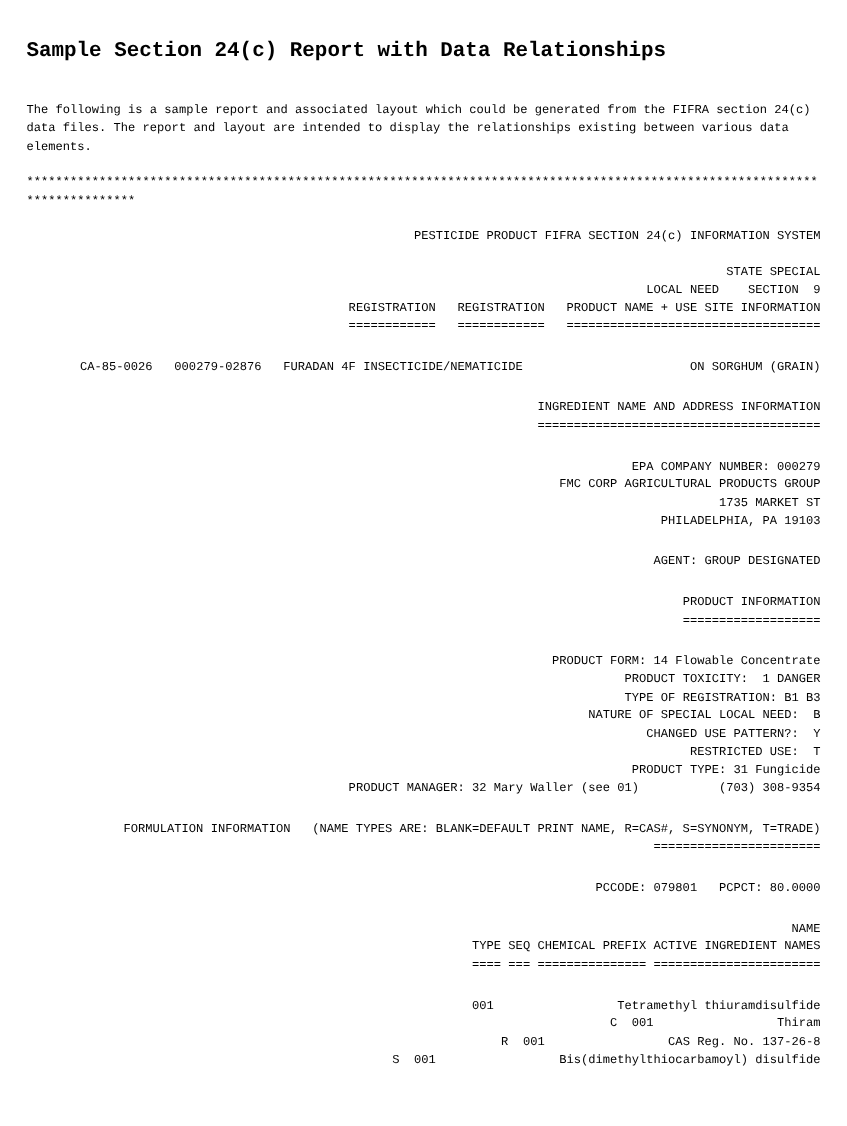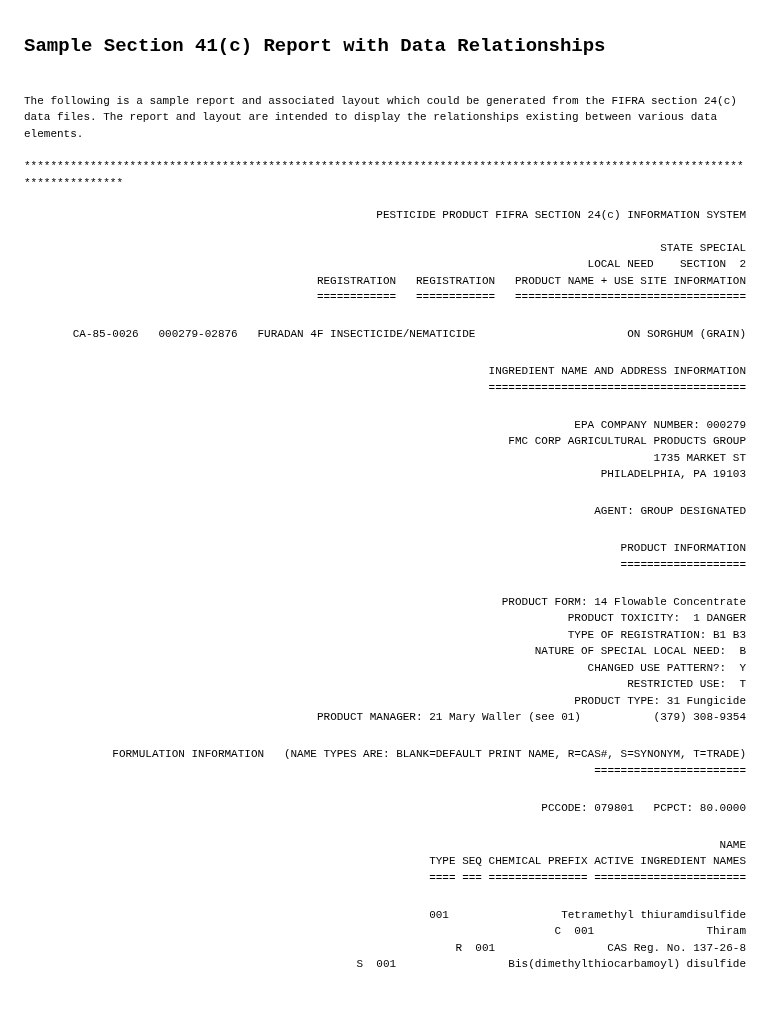--- a/index.html
+++ b/index.html
@@ -33,30 +33,30 @@
       word-break: break-all;
     }
     .section-title {
       margin-bottom: 16px;
     }
     .block { margin-bottom: 4px; }
   </style>
 </head>
 <body>
 
-<h1>Sample Section 41(c) Report with Data Relationships</h1>
+<h1>Sample Section 24(c) Report with Data Relationships</h1>
 
 <p class="intro">The following is a sample report and associated layout which could be generated from the FIFRA section 24(c) data files. The report and layout are intended to display the relationships existing between various data elements.</p>
 
 <div class="divider">****************************************************************************************************************************</div>
 
 <pre class="section-title">PESTICIDE PRODUCT FIFRA SECTION 24(c) INFORMATION SYSTEM</pre>
 
 <pre class="block">STATE SPECIAL
- LOCAL NEED    SECTION  2
+ LOCAL NEED    SECTION  9
 REGISTRATION   REGISTRATION   PRODUCT NAME + USE SITE INFORMATION
 ============   ============   ===================================</pre>
 <pre>&nbsp;</pre>
 <pre class="block"> CA-85-0026   000279-02876   FURADAN 4F INSECTICIDE/NEMATICIDE                       ON SORGHUM (GRAIN)</pre>
 <pre>&nbsp;</pre>
 <pre class="block">               INGREDIENT NAME AND ADDRESS INFORMATION
                =======================================</pre>
 <pre>&nbsp;</pre>
 <pre class="block">               EPA COMPANY NUMBER: 000279
                                    FMC CORP AGRICULTURAL PRODUCTS GROUP
@@ -68,21 +68,21 @@
 <pre class="block">               PRODUCT INFORMATION
                ===================</pre>
 <pre>&nbsp;</pre>
 <pre class="block">                         PRODUCT FORM: 14 Flowable Concentrate
                      PRODUCT TOXICITY:  1 DANGER
                  TYPE OF REGISTRATION: B1 B3
          NATURE OF SPECIAL LOCAL NEED:  B
                  CHANGED USE PATTERN?:  Y
                       RESTRICTED USE:  T
                          PRODUCT TYPE: 31 Fungicide
-                      PRODUCT MANAGER: 21 Mary Waller (see 01)           (379) 308-9354</pre>
+                      PRODUCT MANAGER: 32 Mary Waller (see 01)           (703) 308-9354</pre>
 <pre>&nbsp;</pre>
 <pre class="block">           FORMULATION INFORMATION   (NAME TYPES ARE: BLANK=DEFAULT PRINT NAME, R=CAS#, S=SYNONYM, T=TRADE)
            =======================</pre>
 <pre>&nbsp;</pre>
 <pre class="block">              PCCODE: 079801   PCPCT: 80.0000</pre>
 <pre>&nbsp;</pre>
 <pre class="block">                   NAME
                    TYPE SEQ CHEMICAL PREFIX ACTIVE INGREDIENT NAMES
                    ==== === =============== =======================</pre>
 <pre>&nbsp;</pre>

